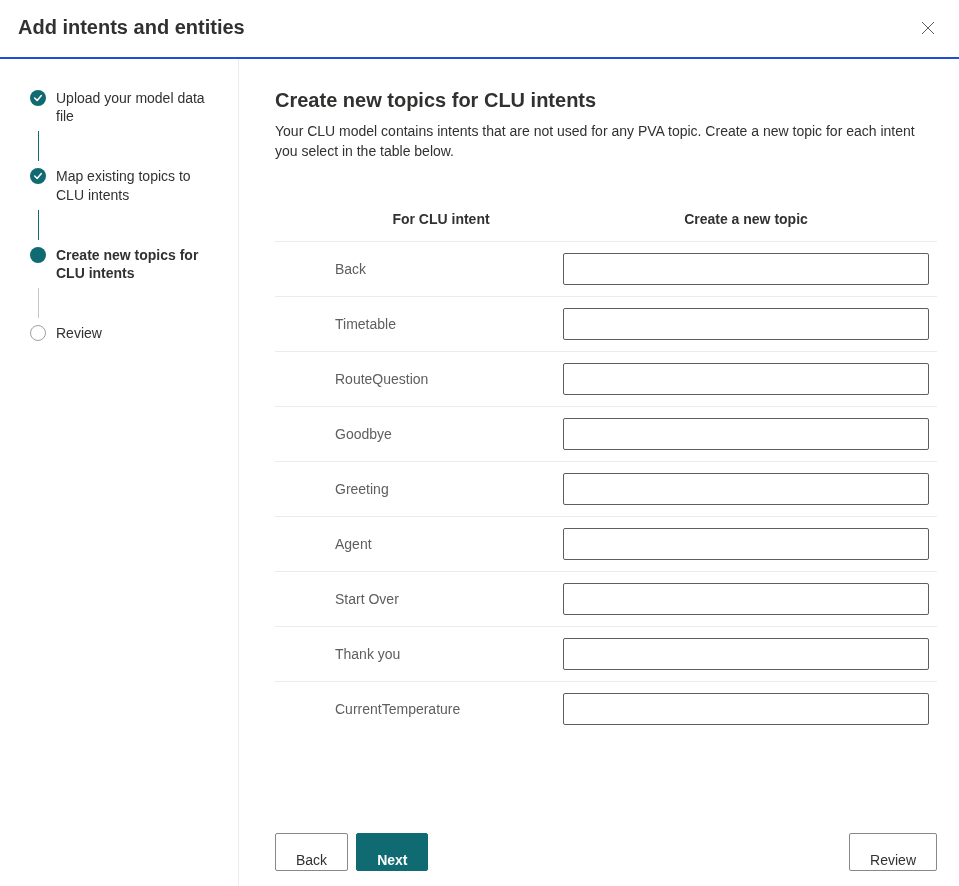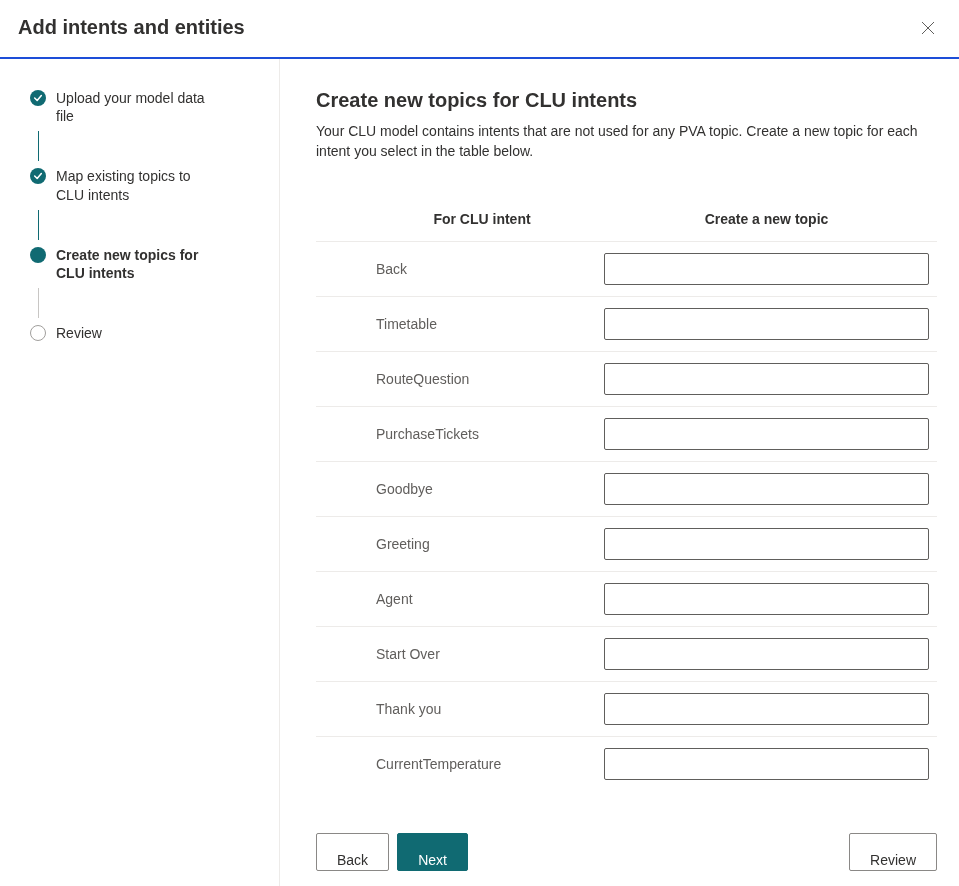--- a/index.html
+++ b/index.html
@@ -34,21 +34,21 @@
     color: #605e5c;
   }
   .close-btn svg { display: block; }
 
   .body {
     display: flex;
     height: calc(100% - 58px);
   }
 
   .sidebar {
-    width: 280px;
+    width: 239px;
     border-right: 1px solid #edebe9;
     padding: 30px 20px 20px 30px;
   }
   .step {
     display: flex;
     align-items: flex-start;
     gap: 10px;
   }
   .step-indicator {
     width: 16px;
@@ -160,21 +160,21 @@
     font-family: inherit;
     cursor: pointer;
     border: 1px solid #8a8886;
     background: #fff;
     color: #323130;
   }
   .btn.primary {
     background: #106a72;
     border-color: #106a72;
     color: #fff;
-    font-weight: 400;
+    font-weight: 700;
   }
 </style>
 </head>
 <body>
 
 <div class="header">
   <h1>Add intents and entities</h1>
   <button class="close-btn" aria-label="Close">
     <svg width="14" height="14" viewBox="0 0 14 14">
         <path d="M1 1 L13 13 M13 1 L1 13" stroke="#605e5c" stroke-width="1" fill="none"></path>
@@ -238,24 +238,20 @@
             </tr>
             <tr>
               <td class="col-intent">Timetable</td>
               <td><input type="text" class="topic-input" value="" style=""></td>
             </tr>
             <tr>
               <td class="col-intent">RouteQuestion</td>
               <td><input type="text" class="topic-input" value="" style=""></td>
             </tr>
             <tr>
-              <td class="col-intent">PurchaseTickets</td>
-              <td><input type="text" class="topic-input" value="" style=""></td>
-            </tr>
-            <tr>
               <td class="col-intent">Goodbye</td>
               <td><input type="text" class="topic-input" value="" style=""></td>
             </tr>
             <tr>
               <td class="col-intent">Greeting</td>
               <td><input type="text" class="topic-input" value="" style=""></td>
             </tr>
             <tr>
               <td class="col-intent">Agent</td>
               <td><input type="text" class="topic-input" value="" style=""></td>

